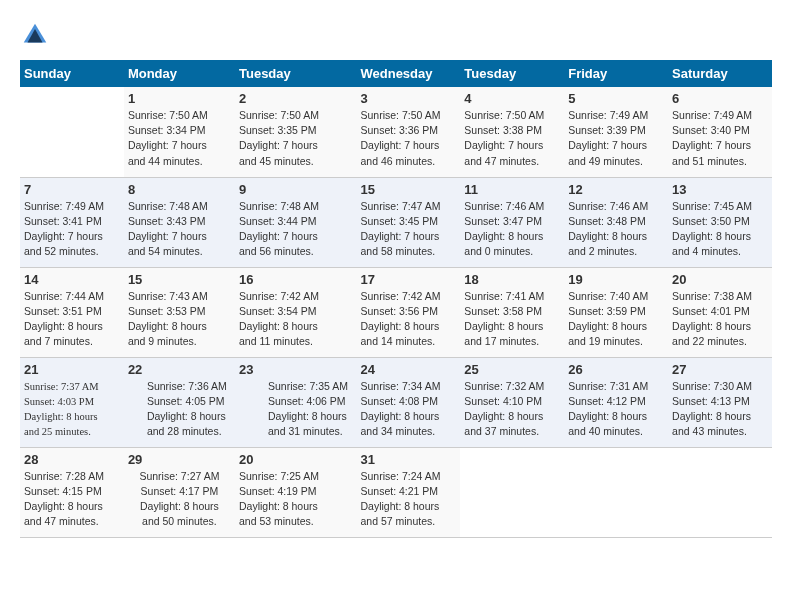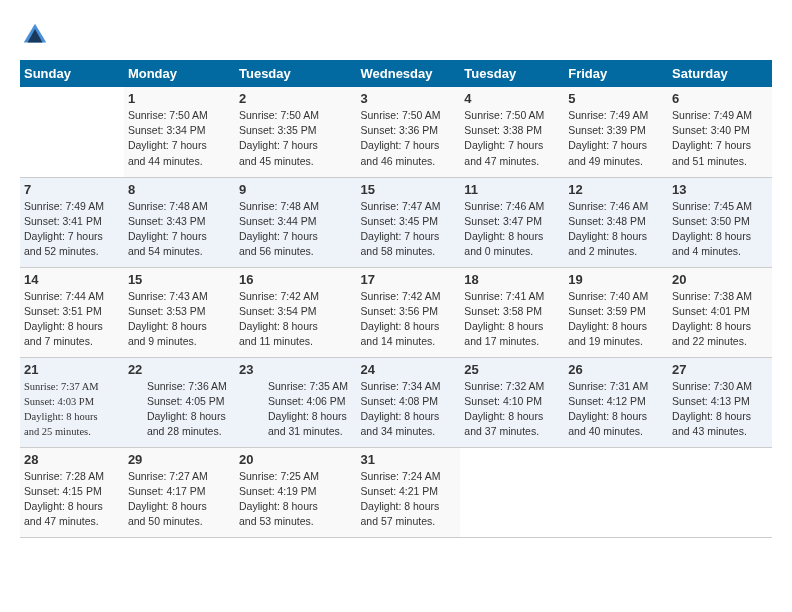--- a/index.html
+++ b/index.html
@@ -324,21 +324,21 @@
       <tr>
         <td>
           <span class="day-number">28</span>
           <div class="day-info" style="white-space: pre-line;">Sunrise: 7:28 AM
 Sunset: 4:15 PM
 Daylight: 8 hours
 and 47 minutes.</div>
         </td>
         <td>
           <span class="day-number">29</span>
-          <div class="day-info" style="white-space: pre-line;">Sunrise: 7:27 AM
+          <div class="day-info" style="white-space: pre-line; text-align: center;">Sunrise: 7:27 AM
 Sunset: 4:17 PM
 Daylight: 8 hours
 and 50 minutes.</div>
         </td>
         <td>
           <span class="day-number">20</span>
           <div class="day-info" style="white-space: pre-line;">Sunrise: 7:25 AM
 Sunset: 4:19 PM
 Daylight: 8 hours
 and 53 minutes.</div>

